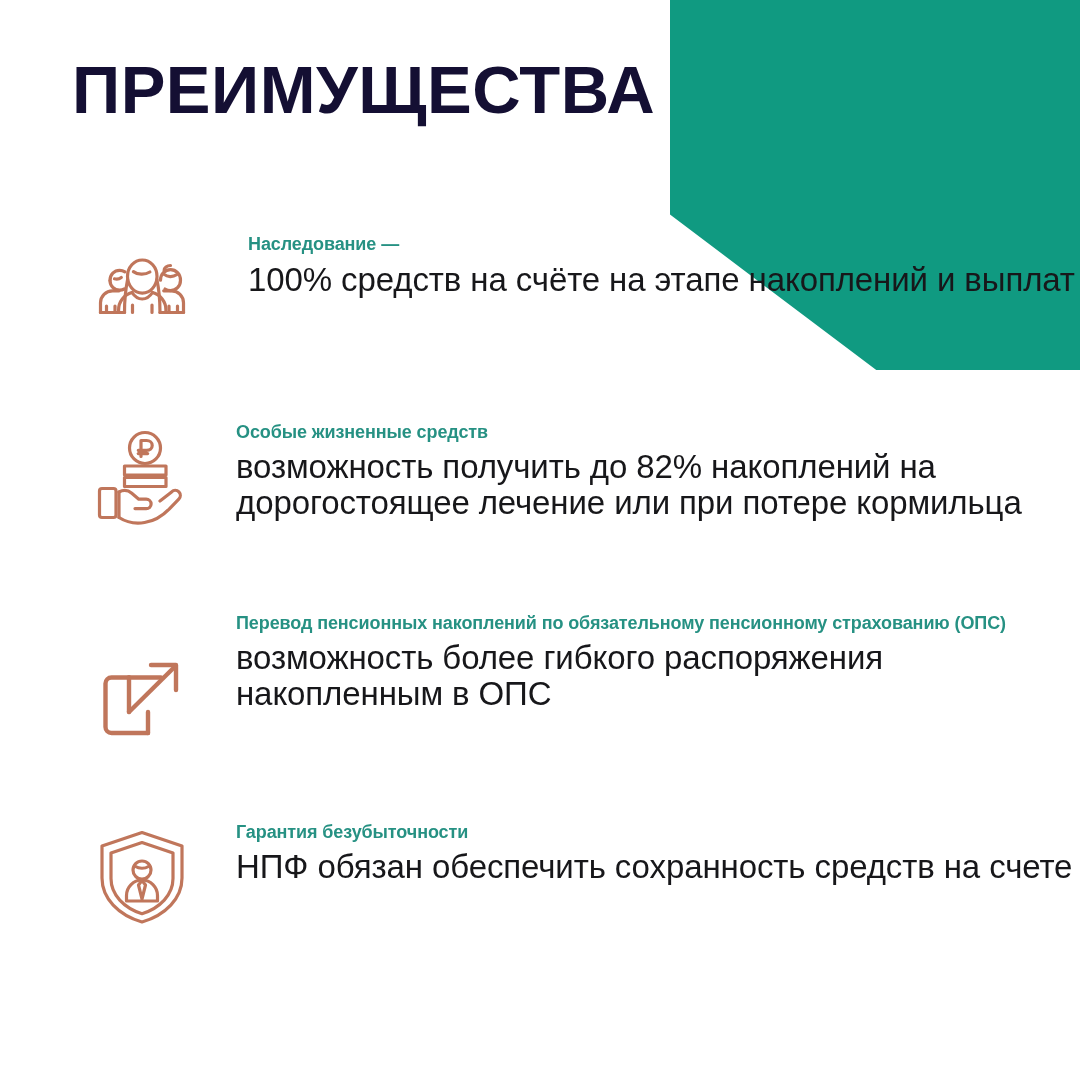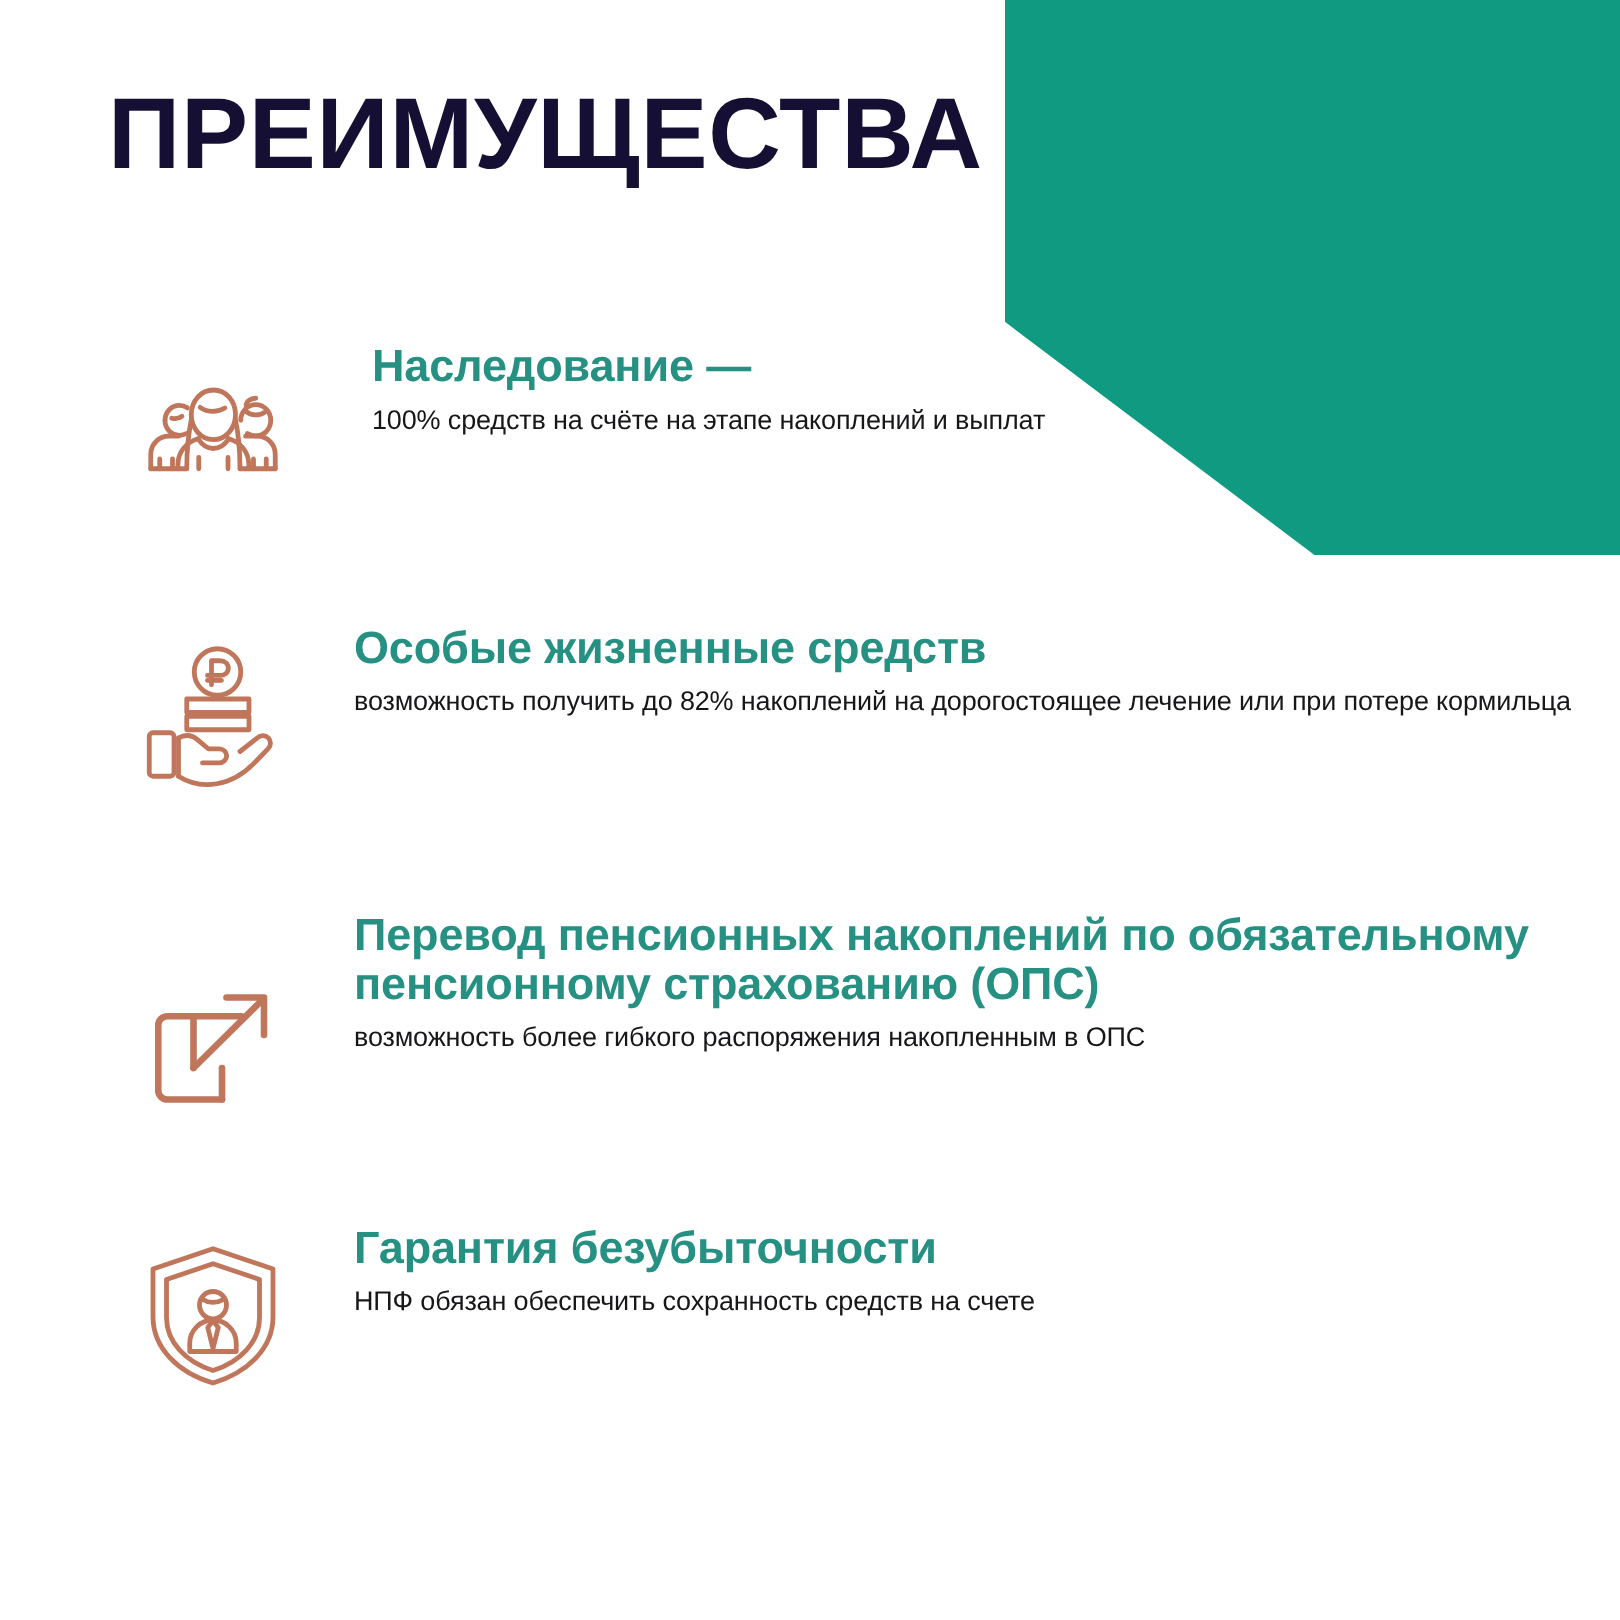--- a/index.html
+++ b/index.html
@@ -66,28 +66,28 @@
     display:flex;
     align-items:flex-start;
     justify-content:center;
   }
 
   .item-text { flex:1 1 auto; }
 
   .item-heading {
     color:#269183;
     font-weight:bold;
-    font-size:30px;
+    font-size:18px;
     line-height:33px;
     letter-spacing:-0.1px;
   }
 
   .item-body {
     color:#17171A;
-    font-size:18px;
+    font-size:33px;
     line-height:36px;
     letter-spacing:-0.1px;
   }
 
   
   #item-1 { margin-left:0; }
   #item-1 .item-icon { width:140px; margin-left:72px; padding-top:18px; }
   #item-1 .item-text { margin-left:36px; }
   #item-1 .item-heading { margin-bottom:1px; }
 

